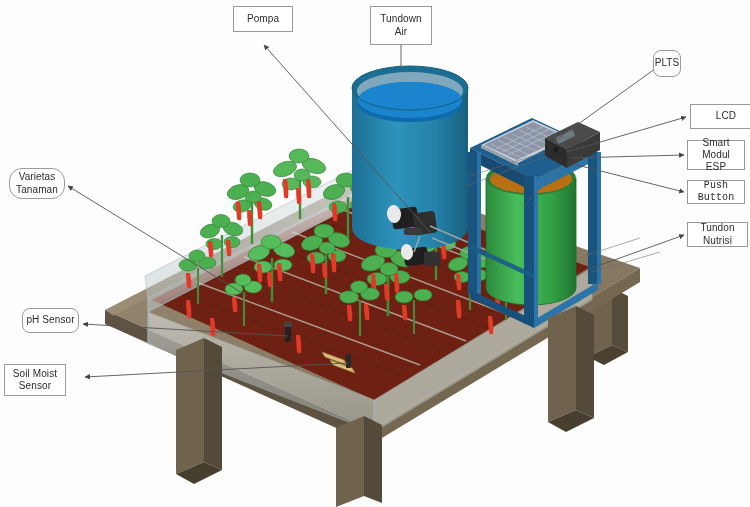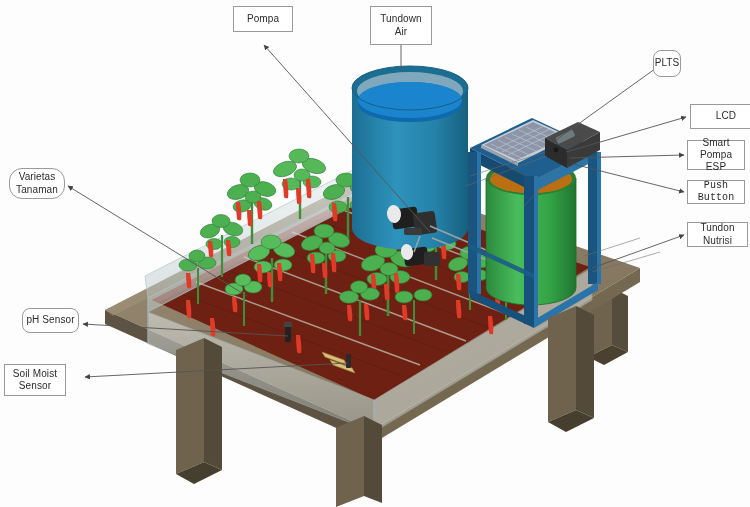--- a/index.html
+++ b/index.html
@@ -440,21 +440,21 @@
         <line x1="288" y1="336" x2="83" y2="324" stroke="#555555" stroke-width="0.9" marker-end="url(#arrowHead)"></line>
         <line x1="348" y1="363" x2="85" y2="377" stroke="#555555" stroke-width="0.9" marker-end="url(#arrowHead)"></line>
       </g>
   </svg>
 
   <div id="callout-layer">
       <div class="callout" style="left: 233px; top: 6px; width: 60px; height: 26px;">Pompa</div>
       <div class="callout" style="left: 370px; top: 6px; width: 62px; height: 39px;">Tundown Air</div>
       <div class="callout" style="left: 653px; top: 50px; width: 28px; height: 27px; border-radius: 8px;">PLTS</div>
       <div class="callout" style="left: 690px; top: 104px; width: 72px; height: 25px;">LCD</div>
-      <div class="callout" style="left: 687px; top: 140px; width: 58px; height: 30px;">Smart Pompa
+      <div class="callout" style="left: 687px; top: 140px; width: 58px; height: 30px;">Smart Modul
 ESP</div>
       <div class="callout" style="left: 687px; top: 180px; width: 58px; height: 24px; font-family: Liberation Mono, monospace;">Push Button</div>
       <div class="callout" style="left: 687px; top: 222px; width: 61px; height: 25px;">Tundon Nutrisi</div>
       <div class="callout" style="left: 9px; top: 168px; width: 56px; height: 31px; border-radius: 13px;">Varietas
 Tanaman</div>
       <div class="callout" style="left: 22px; top: 308px; width: 57px; height: 25px; border-radius: 8px;">pH Sensor</div>
       <div class="callout" style="left: 4px; top: 364px; width: 62px; height: 32px;">Soil Moist
 Sensor</div>
     </div>
 

